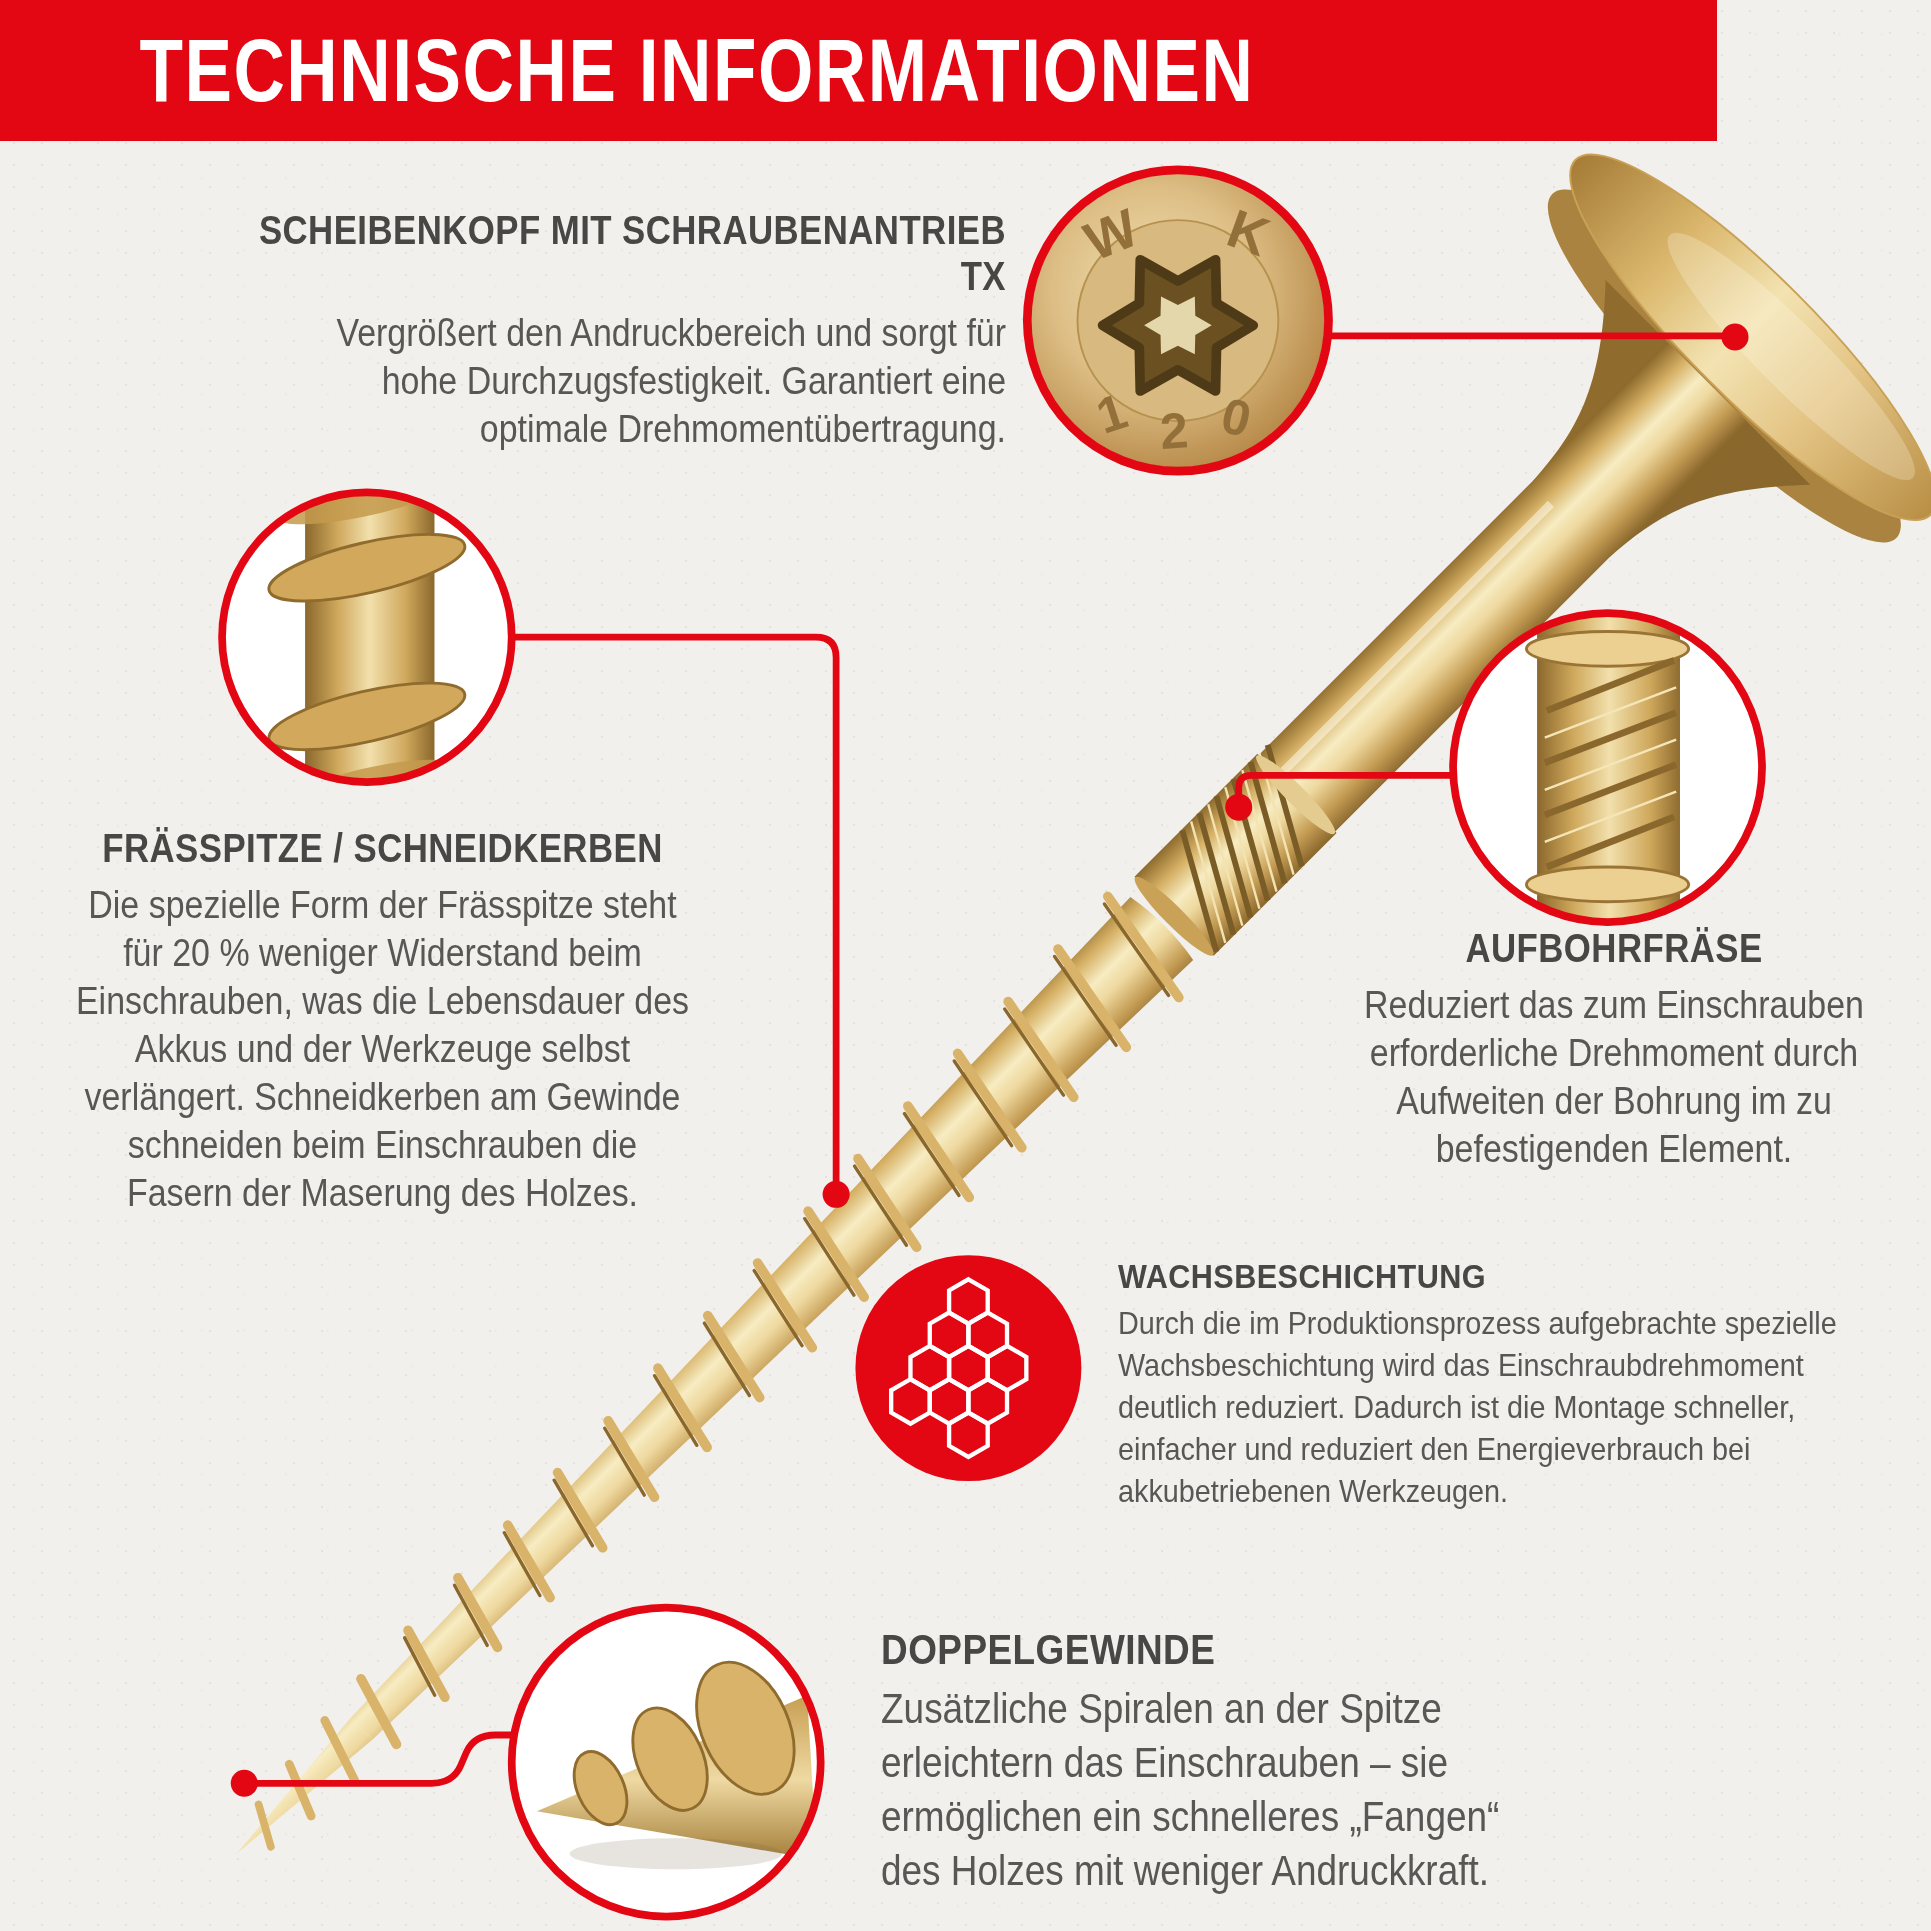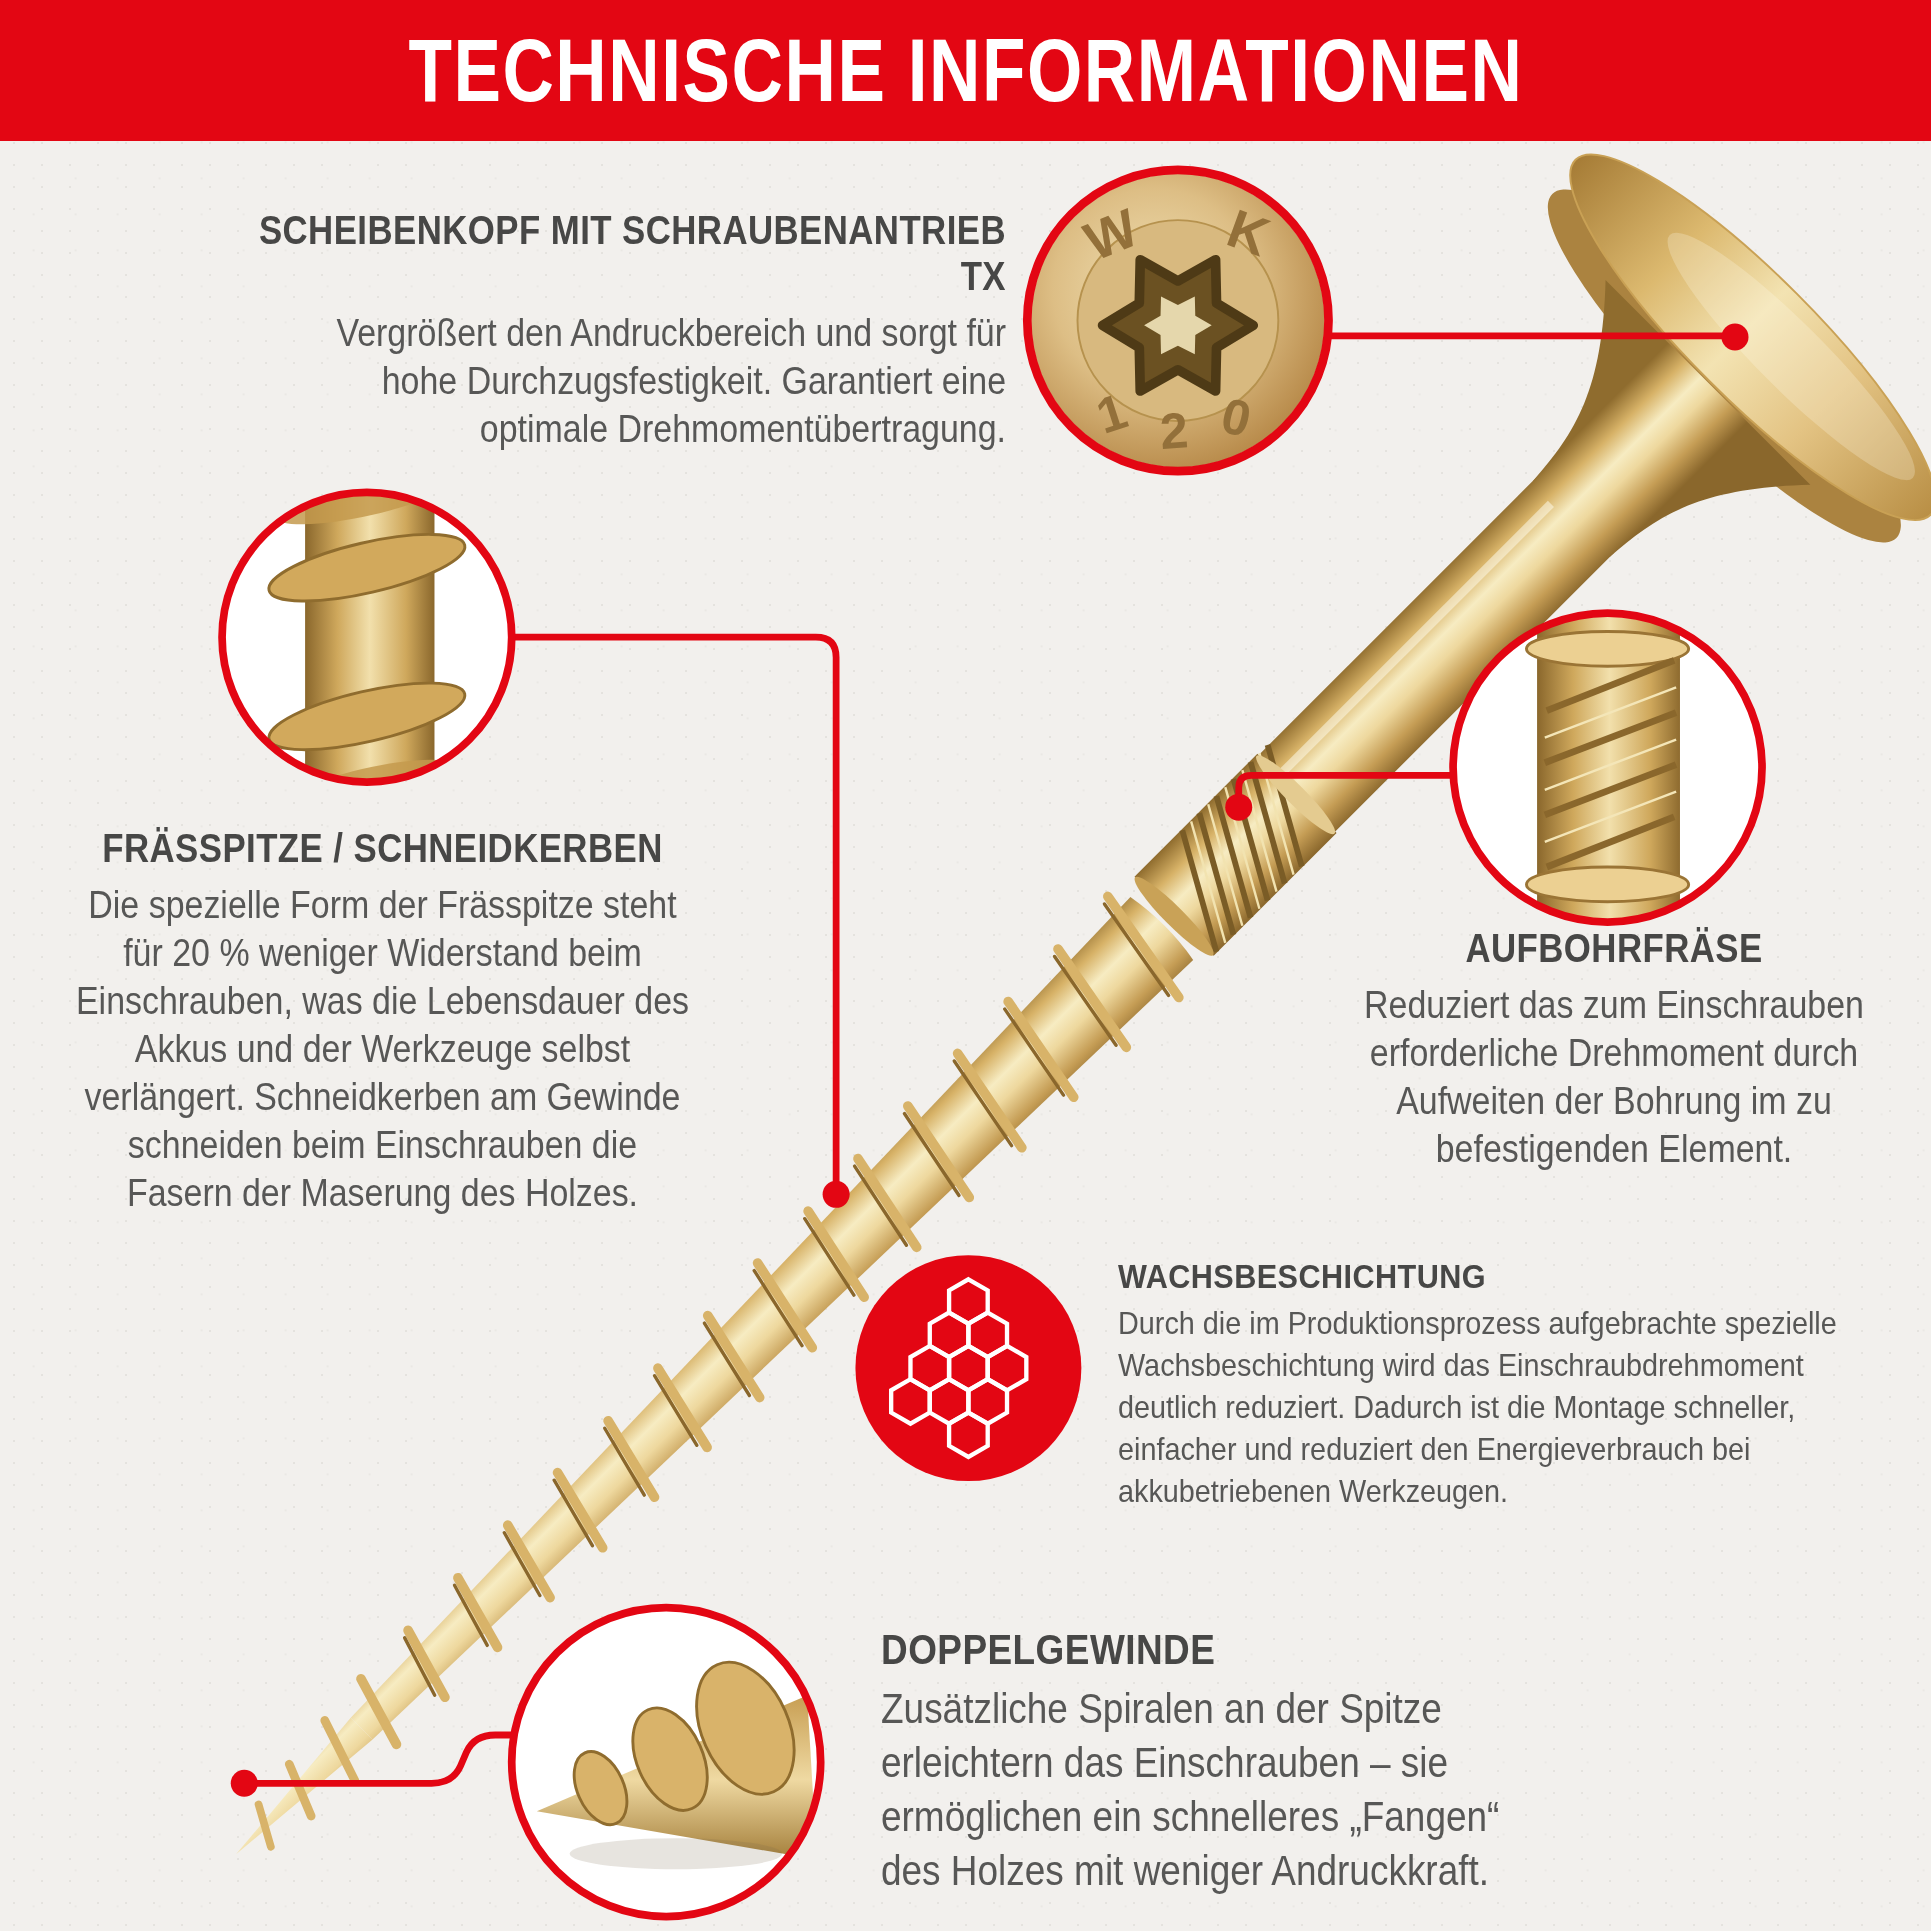--- a/index.html
+++ b/index.html
@@ -10,22 +10,22 @@
   }
   .texture{
     position:absolute;inset:0;z-index:0;pointer-events:none;
     background-image:
       radial-gradient(rgba(110,100,88,.10) 1.4px, transparent 1.5px),
       radial-gradient(rgba(110,100,88,.06) 1.1px, transparent 1.3px);
     background-size:28px 22px, 42px 36px;
     background-position:0 0, 12.6px 16.4px;
   }
   .banner{
-    position:absolute;top:0;left:0;width:1931px;height:141px;z-index:3;
-    background:#e30613;display:flex;align-items:center;justify-content:center;
+    position:absolute;top:0;left:0;width:1717px;height:141px;z-index:3;
+    background:#e30613;display:flex;align-items:center;justify-content:flex-start;
   }
   .banner-title{
     color:#ffffff;font-size:89px;font-weight:bold;letter-spacing:1.9px;
     white-space:nowrap;transform:scaleX(.80);transform-origin:50% 50%;
   }
   .screw-svg{position:absolute;top:0;left:0;z-index:1;}
   .tblock{position:absolute;z-index:4;color:#575756;}
   .tblock .hd{
     margin:0 0 9.7px 0;font-size:40px;line-height:46px;font-weight:bold;
     color:#474746;letter-spacing:0.5px;

